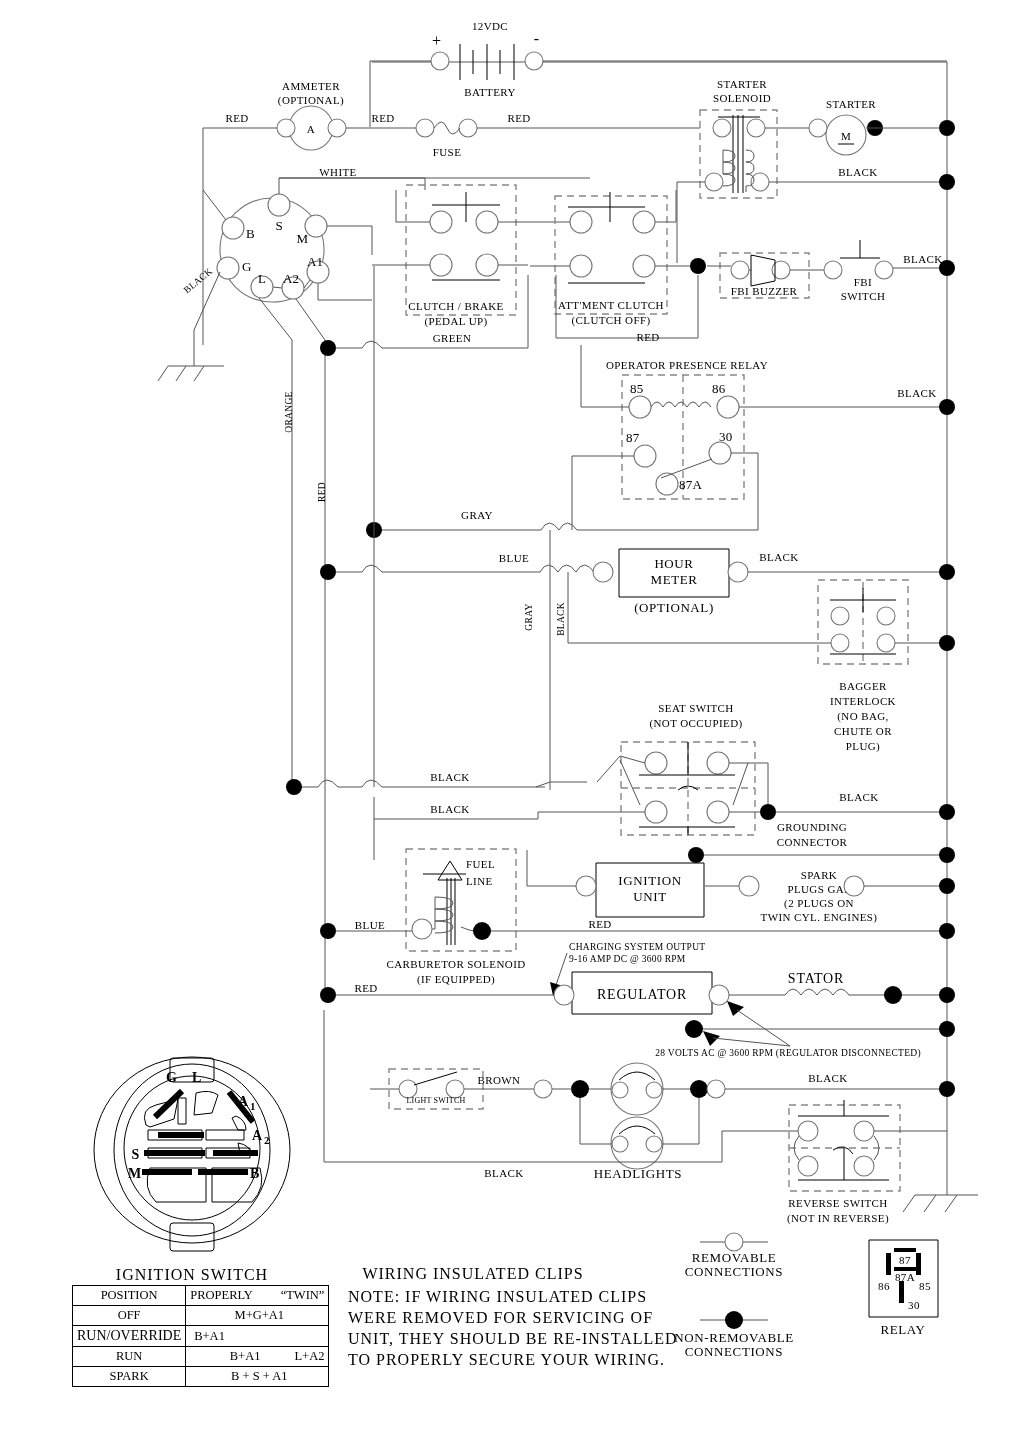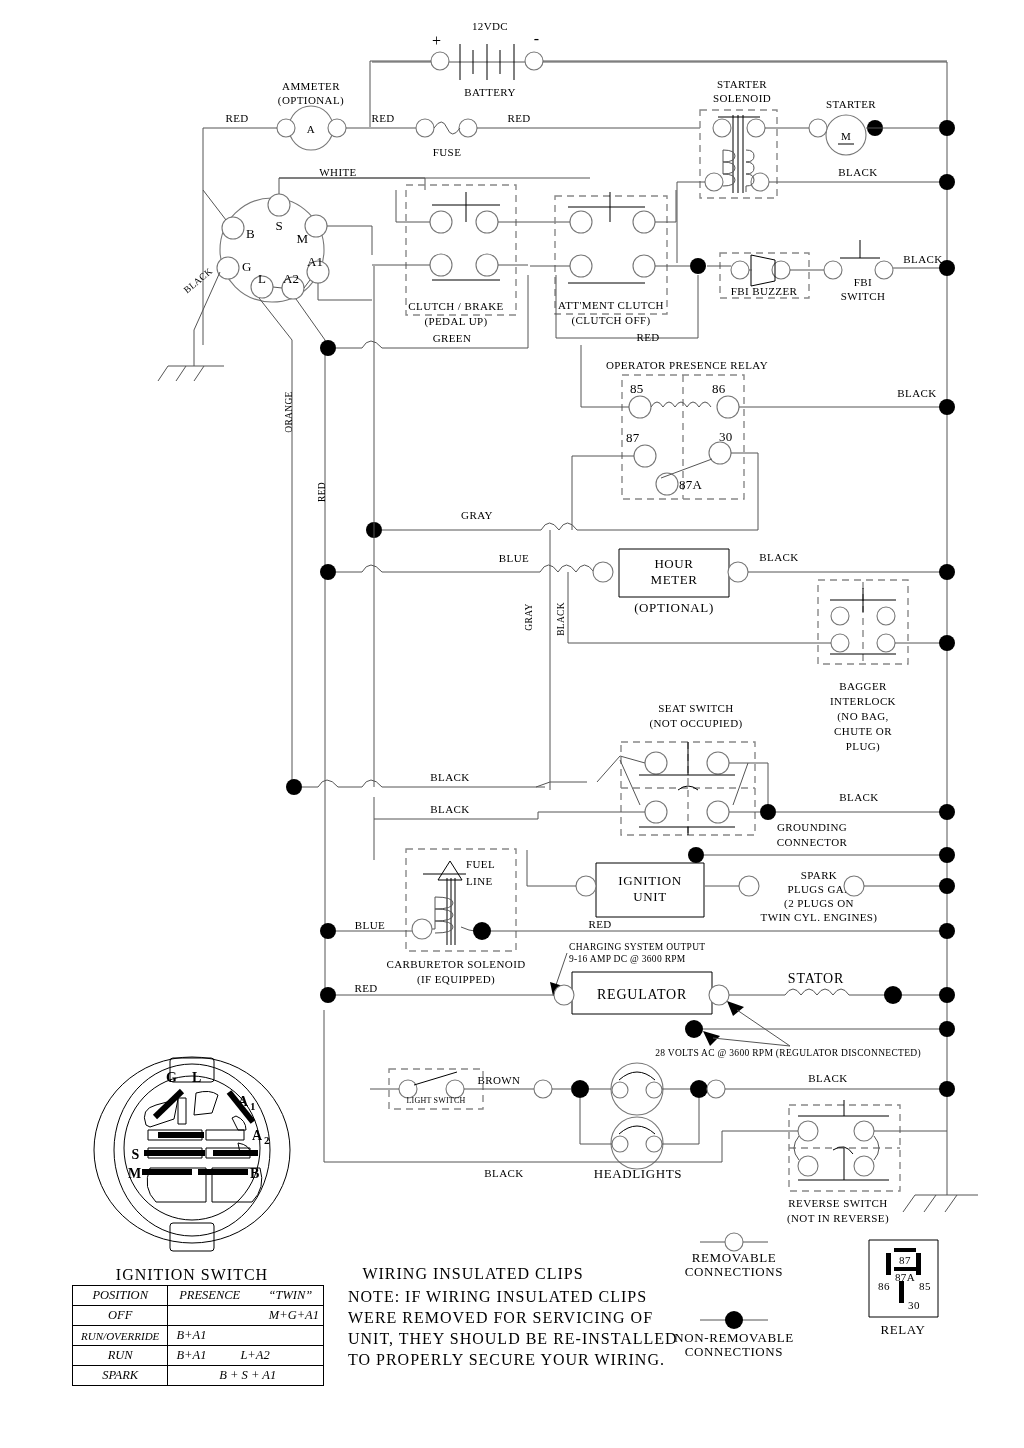--- a/index.html
+++ b/index.html
@@ -20,21 +20,21 @@
   line,path,polyline,circle,rect,ellipse{vector-effect:non-scaling-stroke;}
   .w{stroke:#000;stroke-width:1;fill:none;}
   .wl{stroke:#555;stroke-width:1;fill:none;}
   .dash{stroke:#888;stroke-width:1.4;fill:none;stroke-dasharray:7 5;}
   .box{stroke:#000;stroke-width:1;fill:#fff;}
   .open{stroke:#777;stroke-width:1.1;fill:#fff;}
   .solid{fill:#000;stroke:none;}
   .thickbar{stroke:#000;stroke-width:6;stroke-linecap:butt;}
   .tbl{border-collapse:collapse;}
   .tbl td{border:1px solid #000;font-family:"Liberation Serif",serif;
-          font-size:12.5px;text-align:center;padding:2px 4px;white-space:nowrap;font-style:italic;}
+          font-size:12.5px;text-align:center;padding:2px 4px;white-space:nowrap;}
 </style>
 </head>
 <body>
 
 <div id="root">
 <svg width="1024" height="1448" viewBox="0 0 1024 1448">
 
   <g>
     <line class="wl" x1="947" y1="62" x2="947" y2="1190"></line>
     <line class="wl" x1="947" y1="62" x2="372" y2="62"></line>
@@ -574,38 +574,38 @@
     <text class="big" x="348" y="1365">TO PROPERLY SECURE YOUR WIRING.</text>
   </g>
 
 </svg>
 
 <table class="tbl" id="switch-table" style="position:absolute;left:72px;top:1285px;width:252px;">
   <thead>
     <tr>
       <td>POSITION</td>
       <td>
-        <span>PRESENCE</span>
+        <span>PROPERLY</span>
         <span style="display:inline-block;width:22px"></span>
         <span>“TWIN”</span>
       </td>
     </tr>
   </thead>
   <tbody id="switch-table-body">
         <tr>
           <td>OFF</td>
-          <td style="text-align: right; padding-left: 8px; margin-top: 40px;"><span>M+G+A1</span></td>
+          <td style="text-align: center; padding-left: 8px; margin-top: 40px;"><span>M+G+A1</span></td>
         </tr>
         <tr>
-          <td style="font-size: 11px;">RUN/OVERRIDE</td>
+          <td style="font-size: 14px;">RUN/OVERRIDE</td>
           <td style="text-align: left; padding-left: 8px;"><span>B+A1</span></td>
         </tr>
         <tr>
           <td>RUN</td>
-          <td style="text-align: left; padding-left: 8px;"><span>B+A1</span><span style="display: inline-block; width: 34px;"></span><span>L+A2</span></td>
+          <td style="text-align: right; padding-left: 8px;"><span>B+A1</span><span style="display: inline-block; width: 34px;"></span><span>L+A2</span></td>
         </tr>
         <tr>
           <td>SPARK</td>
           <td style="text-align: center; padding-left: 8px;"><span>B + S + A1</span></td>
         </tr>
       </tbody>
 </table>
 
 </div>
 

